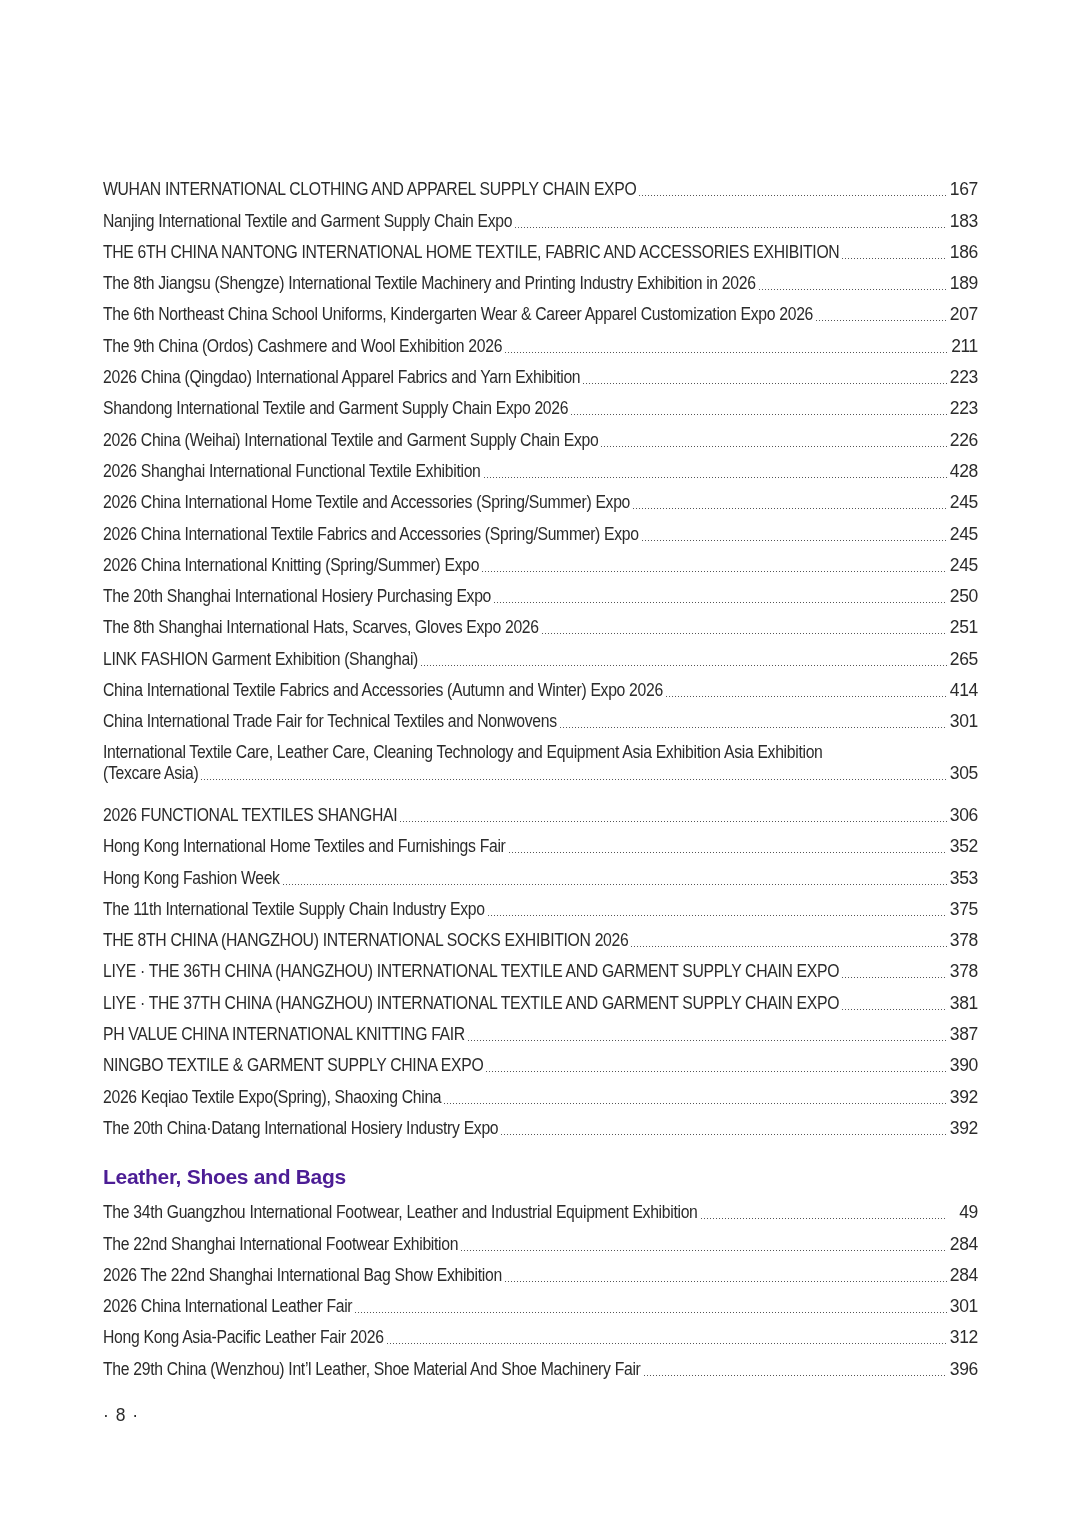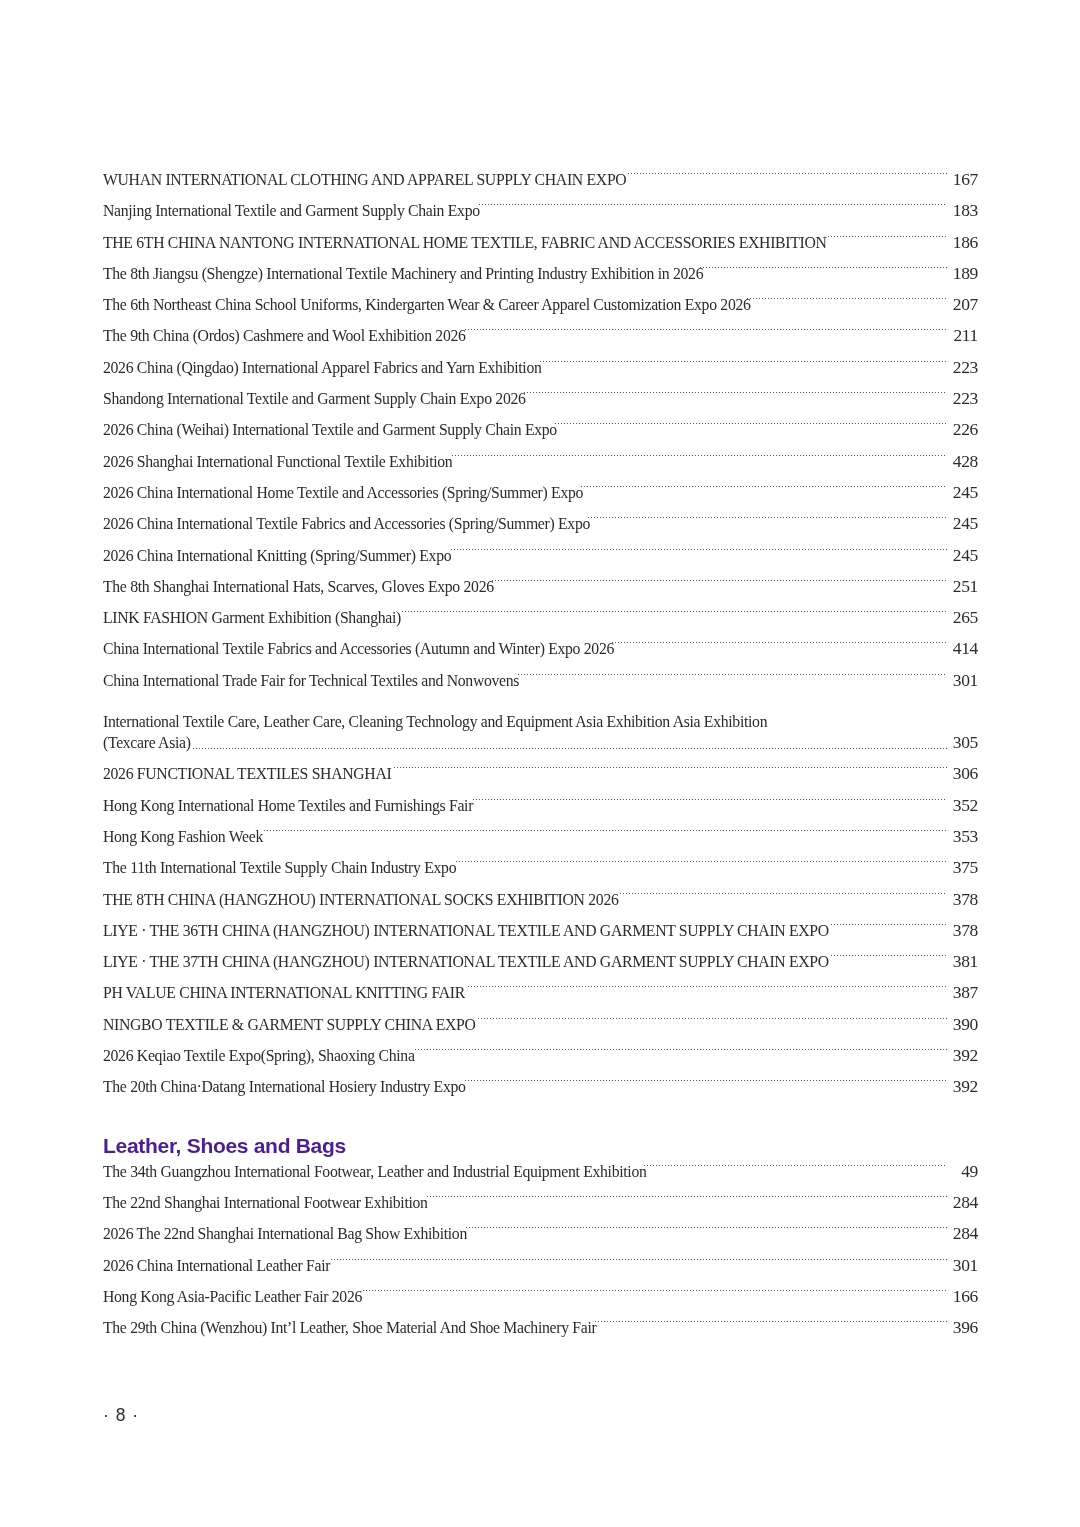--- a/index.html
+++ b/index.html
@@ -16,27 +16,26 @@
       color: #2b2b2b;
     }
     .toc {
       position: absolute;
       left: 103px;
       top: 169px;
       width: 875px;
     }
     .entry {
       display: flex;
-      align-items: flex-start;
+      align-items: flex-end;
       font-size: 17.5px;
       line-height: 21px;
       height: 31.3px;
       white-space: nowrap;
       letter-spacing: -0.35px;
-      font-family: Liberation Serif, serif;
     }
     .entry .title {
       flex: 0 0 auto;
       display: inline-block;
       transform-origin: left bottom;
     }
     .entry .leader {
       flex: 1 1 auto;
       overflow: hidden;
       height: 6px;
@@ -150,20 +149,25 @@
       <span class="title" style="transform: scaleX(0.9); margin-right: -59.5266px;">2026 China International Textile Fabrics and Accessories (Spring/Summer) Expo</span>
       <span class="leader"></span>
       <span class="page">245</span>
     </div>
   <div class="entry">
       <span class="title" style="transform: scaleX(0.9); margin-right: -41.7875px;">2026 China International Knitting (Spring/Summer) Expo</span>
       <span class="leader"></span>
       <span class="page">245</span>
     </div>
   <div class="entry">
+      <span class="title" style="transform: scaleX(0.9); margin-right: -43.1172px;">The 20th Shanghai International Hosiery Purchasing Expo</span>
+      <span class="leader"></span>
+      <span class="page">250</span>
+    </div>
+  <div class="entry">
       <span class="title" style="transform: scaleX(0.9); margin-right: -48.4172px;">The 8th Shanghai International Hats, Scarves, Gloves Expo 2026</span>
       <span class="leader"></span>
       <span class="page">251</span>
     </div>
   <div class="entry">
       <span class="title" style="transform: scaleX(0.9); margin-right: -35.0047px;">LINK FASHION Garment Exhibition (Shanghai)</span>
       <span class="leader"></span>
       <span class="page">265</span>
     </div>
   <div class="entry">
@@ -259,21 +263,21 @@
       <span class="page">284</span>
     </div>
   <div class="entry">
       <span class="title" style="transform: scaleX(0.9); margin-right: -27.6969px;">2026 China International Leather Fair</span>
       <span class="leader"></span>
       <span class="page">301</span>
     </div>
   <div class="entry">
       <span class="title" style="transform: scaleX(0.9); margin-right: -31.1891px;">Hong Kong Asia-Pacific Leather Fair 2026</span>
       <span class="leader"></span>
-      <span class="page">166</span>
+      <span class="page">312</span>
     </div>
   <div class="entry">
       <span class="title" style="transform: scaleX(0.9); margin-right: -59.725px;">The 29th China (Wenzhou) Int’l Leather, Shoe Material And Shoe Machinery Fair</span>
       <span class="leader"></span>
       <span class="page">396</span>
     </div>
 </div>
 
 <div class="page-number">· 8 ·</div>
 

